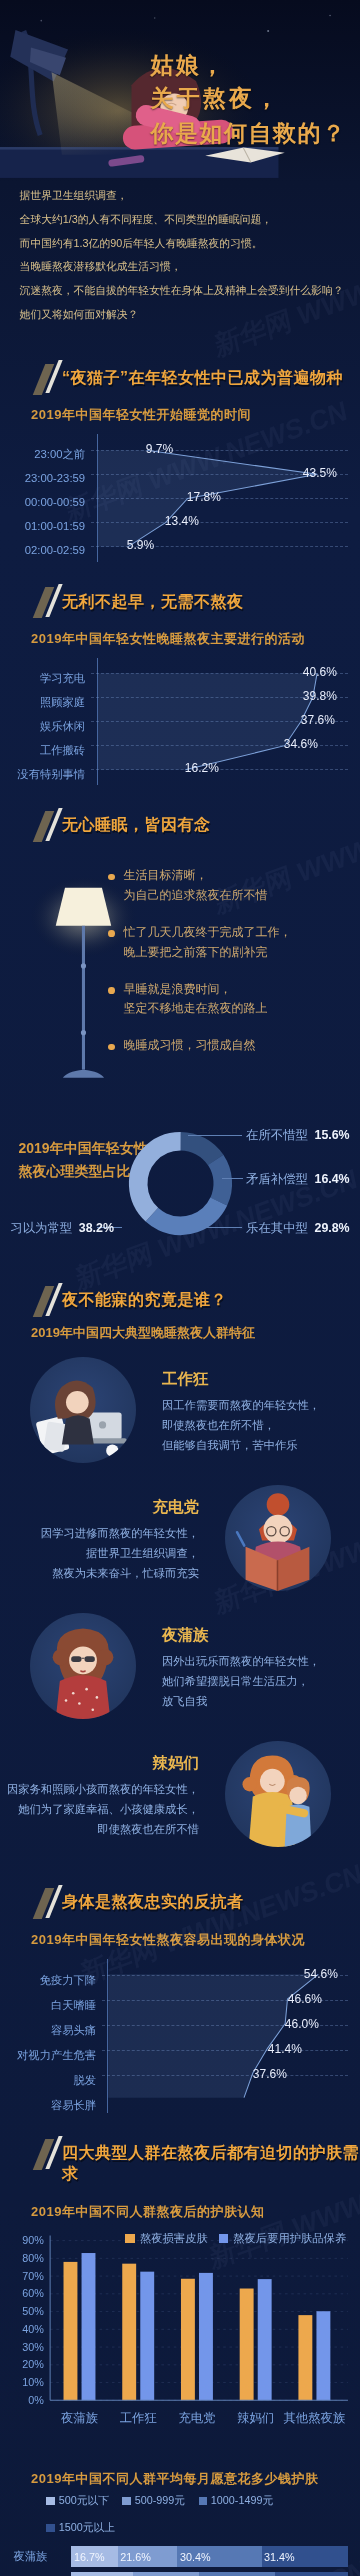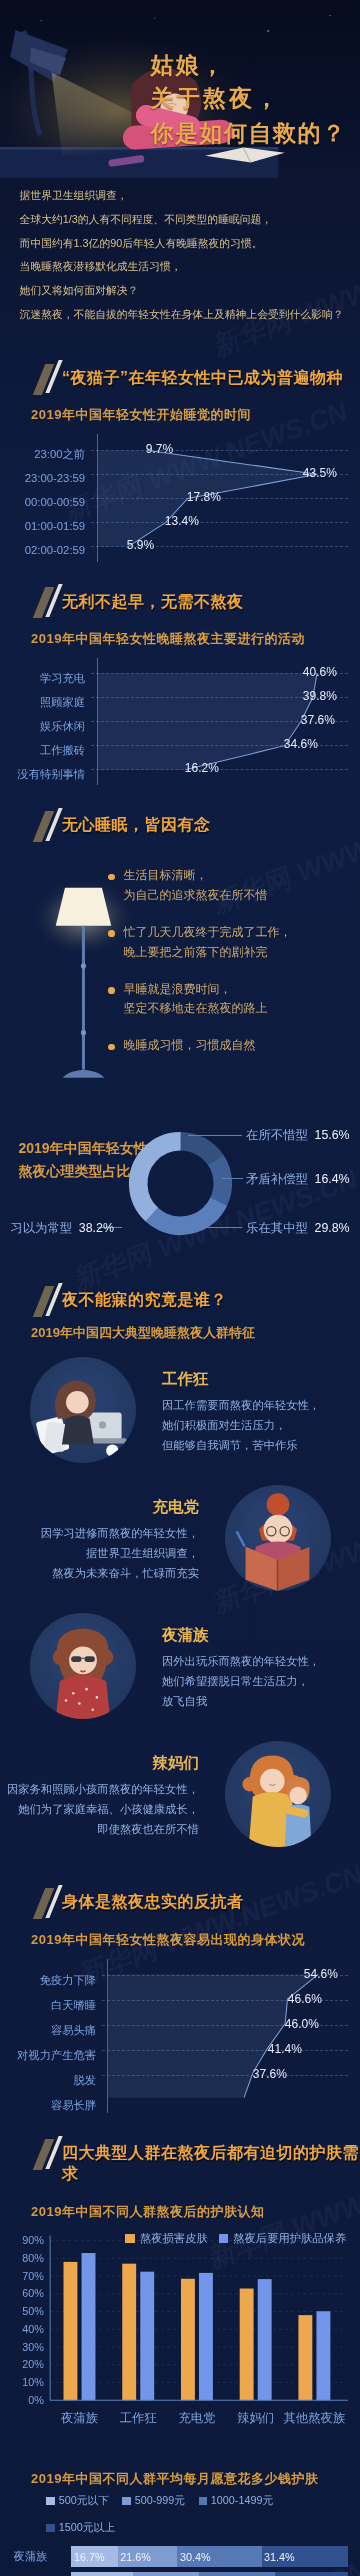--- a/index.html
+++ b/index.html
@@ -42,21 +42,21 @@
   .reasons{position:relative;min-height:227px;margin-top:5.2px;}
   .lamp{position:absolute;left:28px;top:10.3px;}
   .bullets{margin:31px 15.5px 0 108px;font-family:Liberation Mono, monospace;}
   .b-item{position:relative;margin-bottom:17.5px;padding-left:15.5px;color:#cfa96e;font-size:12px;line-height:19.6px;}
   .b-item .dot{position:absolute;left:0;top:6.2px;width:6.7px;height:6.7px;border-radius:50%;background:#e8a84f;}
   
   .donut-block{position:relative;height:147px;margin-top:15.5px;}
   .donut-chart{position:absolute;left:116px;top:9.3px;}
   .donut-title{position:absolute;left:18.5px;top:27px;color:#d79b3f;font-size:14px;font-weight:bold;line-height:23px;}
   .d-lab{position:absolute;font-size:12.4px;color:#8fb0e2;white-space:nowrap;}
-  .d-lab b{color:#eef3fc;font-weight:normal;margin-left:3.1px;}
+  .d-lab b{color:#eef3fc;font-weight:bold;margin-left:3.1px;}
   .d-line{position:absolute;height:1px;background:#5f80b5;}
   
   .p-sub{margin:13.4px 0 5.2px 31px;color:#d79b3f;font-size:13px;font-weight:bold;}
   .persona{position:relative;height:128px;}
   .p-avatar{position:absolute;top:9.3px;width:106px;height:106px;border-radius:50%;overflow:hidden;
       background:radial-gradient(circle at 50% 42%,#2c4475 0%,#223760 70%,#1d2f55 100%);}
   .p-name{position:absolute;color:#e9b64f;font-size:15.5px;font-weight:bold;}
   .p-text{position:absolute;color:#8fb0e2;font-size:11.3px;line-height:19.6px;}
   .pa-left .p-avatar{left:30px;}
   .pa-left .p-name{left:162px;top:21.6px;}
@@ -134,22 +134,22 @@
       <div class="l2">关于熬夜，</div>
       <div class="l3">你是如何自救的？</div>
     </div>
   </div>
 
   <div class="intro">
     <p>据世界卫生组织调查，</p>
     <p>全球大约1/3的人有不同程度、不同类型的睡眠问题，</p>
     <p>而中国约有1.3亿的90后年轻人有晚睡熬夜的习惯。</p>
     <p>当晚睡熬夜潜移默化成生活习惯，</p>
+    <p>沉迷熬夜，不能自拔的年轻女性在身体上及精神上会受到什么影响？</p>
     <p>她们又将如何面对解决？</p>
-    <p>沉迷熬夜，不能自拔的年轻女性在身体上及精神上会受到什么影响？</p>
   </div>
 
   <h2 class="sec-h">“夜猫子”在年轻女性中已成为普遍物种</h2>
   <div class="chart-t">2019年中国年轻女性开始睡觉的时间</div>
   <div class="funnel" style="height: 121px;">
       <svg width="252" height="121" style="left:88px" viewBox="0 0 490 235">
         <polygon points="0,23.5 95.0,23.5 426.1,70.5 174.4,117.5 131.3,164.5 57.8,211.5 0,211.5" fill="rgba(120,155,215,0.14)"></polygon>
         <polyline points="95.0,23.5 426.1,70.5 174.4,117.5 131.3,164.5 57.8,211.5" fill="none" stroke="#7da1d9" stroke-width="2"></polyline>
       </svg>
       <div class="f-axis" style="left:87px"></div>
@@ -309,21 +309,21 @@
         <rect x="92" y="158" width="96" height="10" rx="4" fill="#8f99a5"></rect>
         <path d="M62,58 q30,-26 60,2 q14,40 -8,58 l-60,2 q-14,-38 8,-62 z" fill="#6b4336"></path>
         <circle cx="92" cy="88" r="22" fill="#f2d3bd"></circle>
         <path d="M70,120 q24,-14 46,0 l8,50 l-62,0 z" fill="#2e3140"></path>
         <circle cx="160" cy="182" r="12" fill="#f6f7f9"></circle>
       </svg>
     </div>
     <div class="p-name">工作狂</div>
     <div class="p-text">
       <div>因工作需要而熬夜的年轻女性，</div>
-      <div>她们积极面对生活压力，</div>
+      <div>即使熬夜也在所不惜，</div>
       <div>但能够自我调节，苦中作乐</div>
     </div>
   </div>
 
   <div class="persona pa-right">
     <div class="p-avatar">
       <svg width="106" height="106" viewBox="0 0 206 206">
         <circle cx="103" cy="38" r="22" fill="#c14f2e"></circle>
         <path d="M66,86 q37,-40 74,0 l-6,22 l-62,0 z" fill="#c14f2e"></path>
         <circle cx="103" cy="86" r="28" fill="#f2d3bd"></circle>

